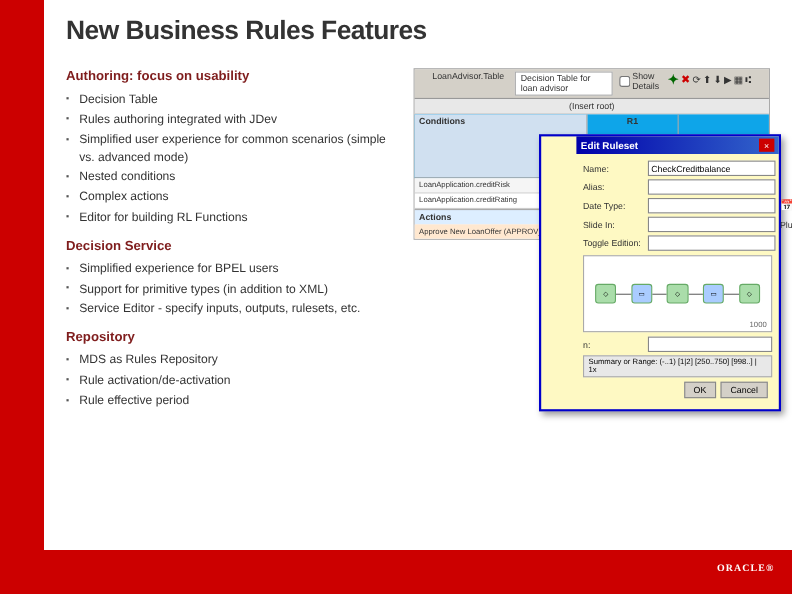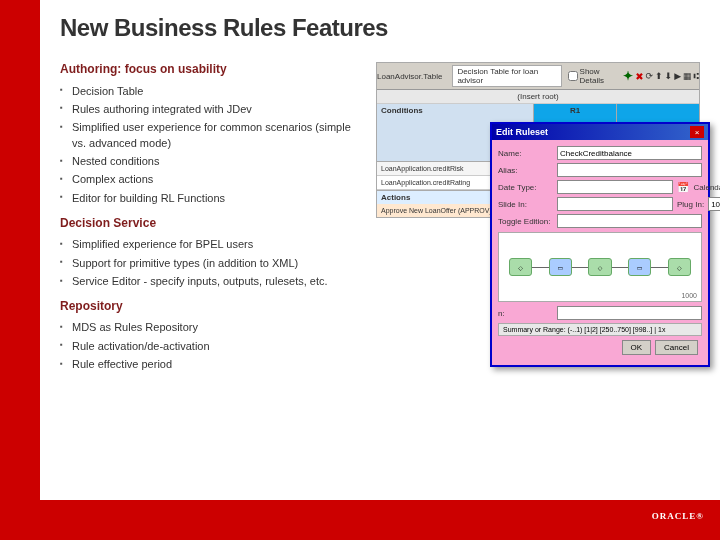--- a/index.html
+++ b/index.html
@@ -110,23 +110,23 @@
       border: 1px solid #aaa;
       background: #f0f0f0;
       width: 100%;
       font-size: 8px;
       color: #333;
     }
 
     .dt-toolbar {
       background: #d4d0c8;
       border-bottom: 1px solid #999;
-      padding: 2px 0;
-      display: flex;
-      align-items: center;
+      padding: 2px 16px;
+      display: flex;
+      align-items: flex-start;
       gap: 2px;
       font-size: 8px;
     }
 
     .dt-icons {
       display: flex;
       gap: 2px;
       margin-left: auto;
       align-items: center;
     }
@@ -175,24 +175,25 @@
       font-size: 7px;
     }
 
     
     .dialog-container {
       position: absolute;
       top: 60px;
       right: -10px;
       width: 220px;
       border: 2px solid #0000cc;
-      background: #f9a8d4;
+      background: #fef9c3;
       font-size: 8px;
       z-index: 10;
       box-shadow: 3px 3px 6px rgba(0,0,0,0.4);
+      padding-left: 32px;
     }
 
     .dialog-titlebar {
       background: linear-gradient(to right, #0000aa, #3366cc);
       color: #fff;
       padding: 2px 4px;
       display: flex;
       justify-content: space-between;
       align-items: center;
       font-size: 9px;

